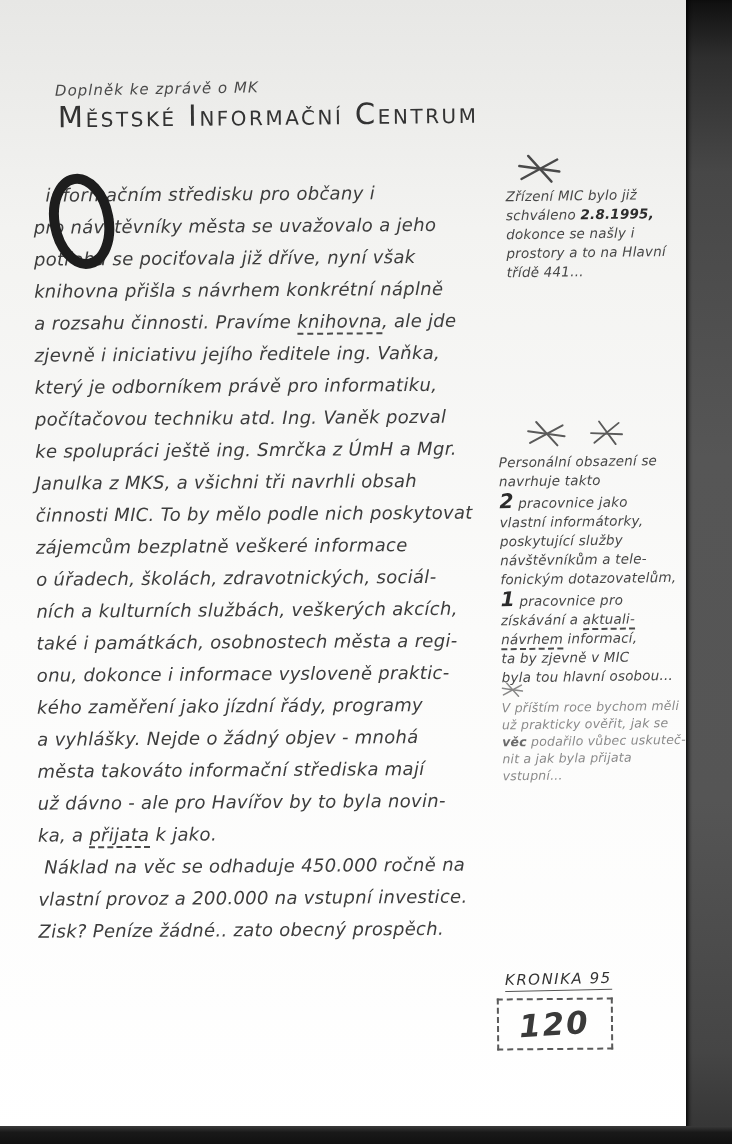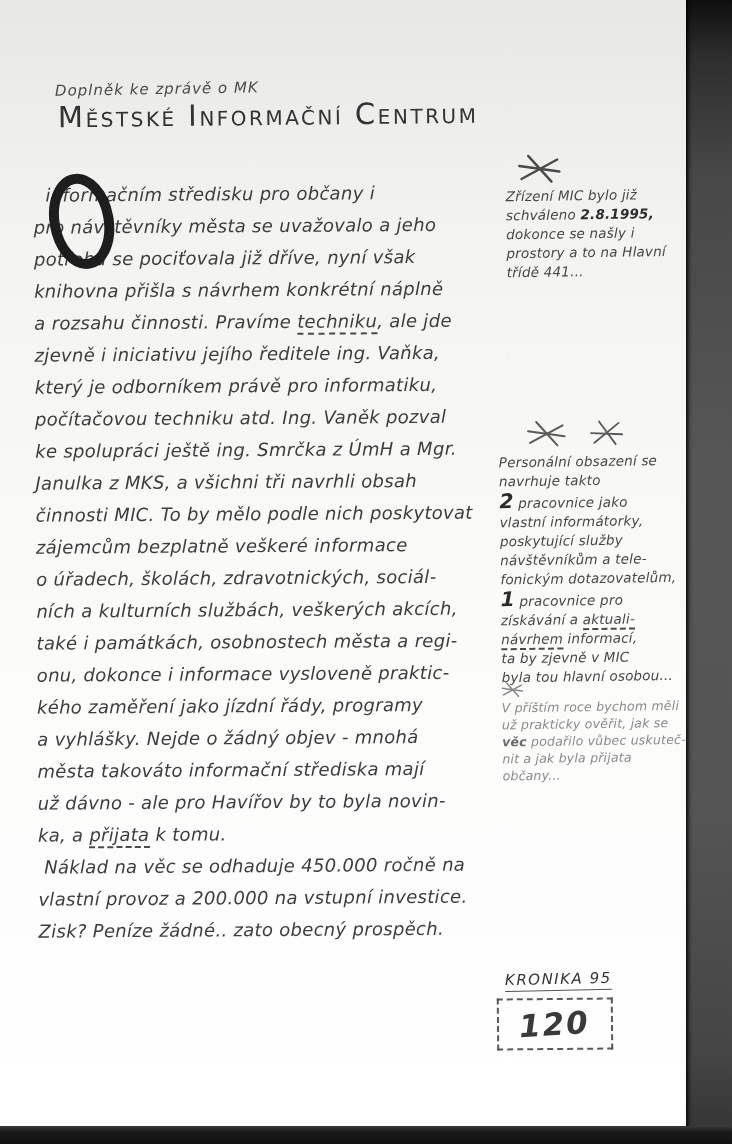--- a/index.html
+++ b/index.html
@@ -61,37 +61,37 @@
   <h1 class="page-title">Městské Informační Centrum</h1>
 
   <div class="body-block lines">
     <svg class="dropcap" width="104" height="100" viewBox="0 0 104 100">
       <ellipse cx="52" cy="50" rx="27" ry="43" transform="rotate(-10 52 50)" fill="none" stroke="#1d1d1d" stroke-width="10"></ellipse>
     </svg>
   <div class="line"><span>informačním středisku pro občany i</span></div>
       <div class="line"><span>pro návštěvníky města se uvažovalo a jeho</span></div>
       <div class="line"><span>potřeba se pociťovala již dříve, nyní však</span></div>
       <div class="line"><span>knihovna přišla s návrhem konkrétní náplně</span></div>
-      <div class="line"><span>a rozsahu činnosti. Pravíme </span><span class="u">techniku</span><span>, ale jde</span></div>
+      <div class="line"><span>a rozsahu činnosti. Pravíme </span><span class="u">knihovna</span><span>, ale jde</span></div>
       <div class="line"><span>zjevně i iniciativu jejího ředitele ing. Vaňka,</span></div>
       <div class="line"><span>který je odborníkem právě pro informatiku,</span></div>
       <div class="line"><span>počítačovou techniku atd. Ing. Vaněk pozval</span></div>
       <div class="line"><span>ke spolupráci ještě ing. Smrčka z ÚmH a Mgr.</span></div>
       <div class="line"><span>Janulka z MKS, a všichni tři navrhli obsah</span></div>
       <div class="line"><span>činnosti MIC. To by mělo podle nich poskytovat</span></div>
       <div class="line"><span>zájemcům bezplatně veškeré informace</span></div>
       <div class="line"><span>o úřadech, školách, zdravotnických, sociál-</span></div>
       <div class="line"><span>ních a kulturních službách, veškerých akcích,</span></div>
       <div class="line"><span>také i památkách, osobnostech města a regi-</span></div>
       <div class="line"><span>onu, dokonce i informace vysloveně praktic-</span></div>
       <div class="line"><span>kého zaměření jako jízdní řády, programy</span></div>
       <div class="line"><span>a vyhlášky. Nejde o žádný objev - mnohá</span></div>
       <div class="line"><span>města takováto informační střediska mají</span></div>
       <div class="line"><span>už dávno - ale pro Havířov by to byla novin-</span></div>
-      <div class="line"><span>ka, a </span><span class="u">přijata</span><span> k tomu.</span></div>
+      <div class="line"><span>ka, a </span><span class="u">přijata</span><span> k jako.</span></div>
       <div class="line"><span> Náklad na věc se odhaduje 450.000 ročně na</span></div>
       <div class="line"><span>vlastní provoz a 200.000 na vstupní investice.</span></div>
       <div class="line"><span>Zisk? Peníze žádné.. zato obecný prospěch.</span></div>
     </div>
 
   <div class="note note-1">
     <div class="star-row">
       <svg class="star" width="44" height="32" viewBox="0 0 44 32">
         <g fill="none" stroke="#4a4a4a" stroke-width="2.4" stroke-linecap="round">
           <path d="M4 26 L40 7"></path>
@@ -150,21 +150,21 @@
             <path d="M11 3 L34 29"></path>
             <path d="M2 13 L42 19"></path>
         </g>
       </svg>
     </div>
     <div class="lines">
         <div class="line"><span>V příštím roce bychom měli</span></div>
         <div class="line"><span>už prakticky ověřit, jak se</span></div>
         <div class="line"><span class="b">věc</span><span> podařilo vůbec uskuteč-</span></div>
         <div class="line"><span>nit a jak byla přijata</span></div>
-        <div class="line"><span>občany...</span></div>
+        <div class="line"><span>vstupní...</span></div>
       </div>
   </div>
 
   <div class="kronika">KRONIKA 95</div>
   <div class="pagebox">
     <span class="pagenum">120</span>
   </div>
 
   <div class="edge-right"></div>
   <div class="edge-bottom"></div>

